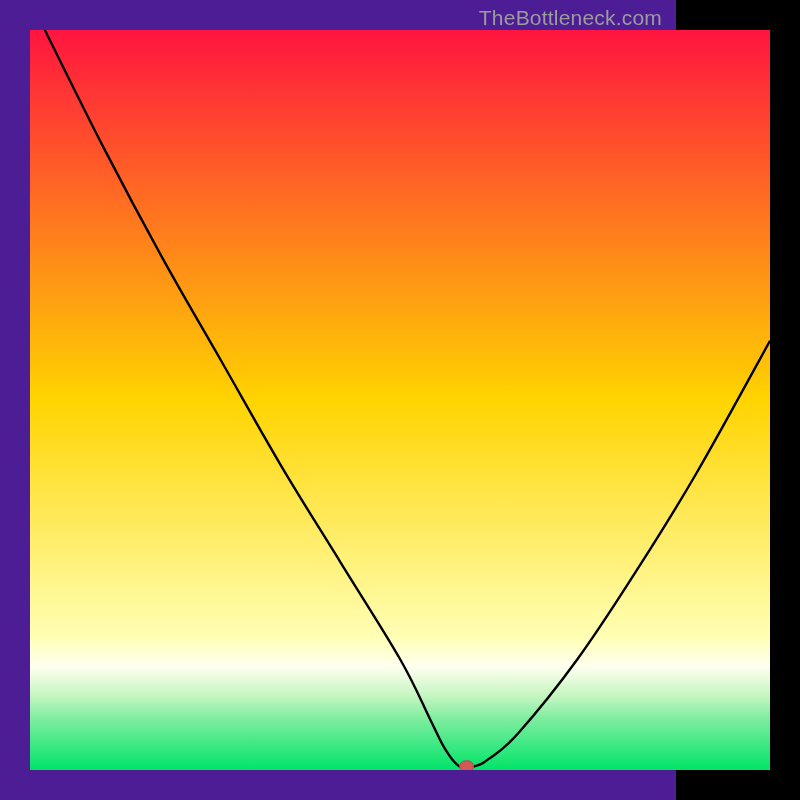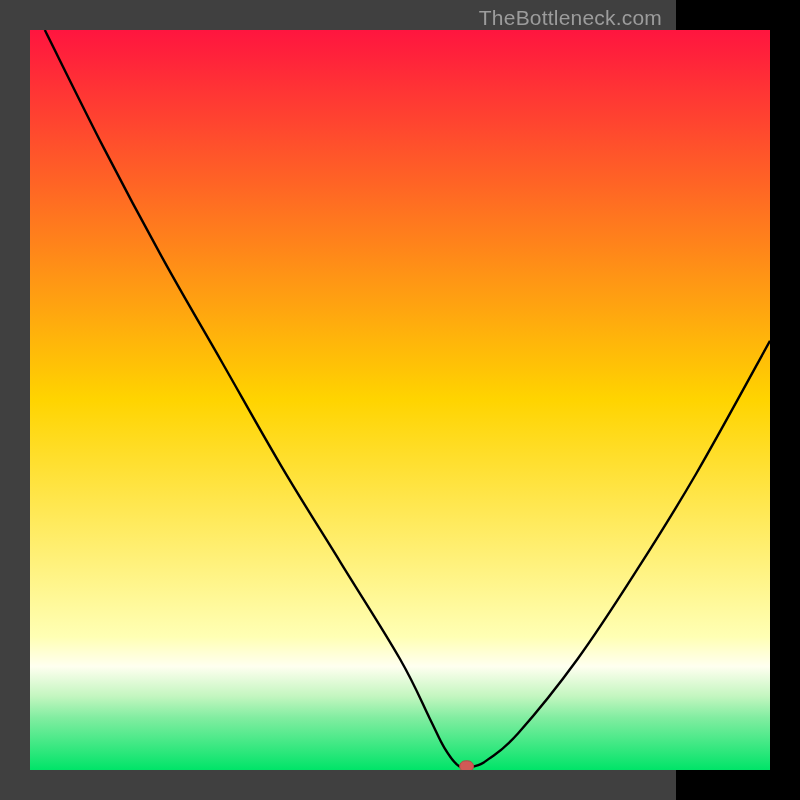--- a/index.html
+++ b/index.html
@@ -7,21 +7,21 @@
     padding: 0;
     width: 800px;
     height: 800px;
     background: #000;
     font-family: Arial, Helvetica, sans-serif;
   }
   .frame {
     position: relative;
     width: 676px;
     height: 800px;
-    background: #404040;
+    background: #4c1d95;
   }
   .watermark {
     position: absolute;
     top: 6px;
     right: 14px;
     color: #9c9c9c;
     font-size: 21px;
     font-weight: 500;
     letter-spacing: 0.2px;
     z-index: 5;

